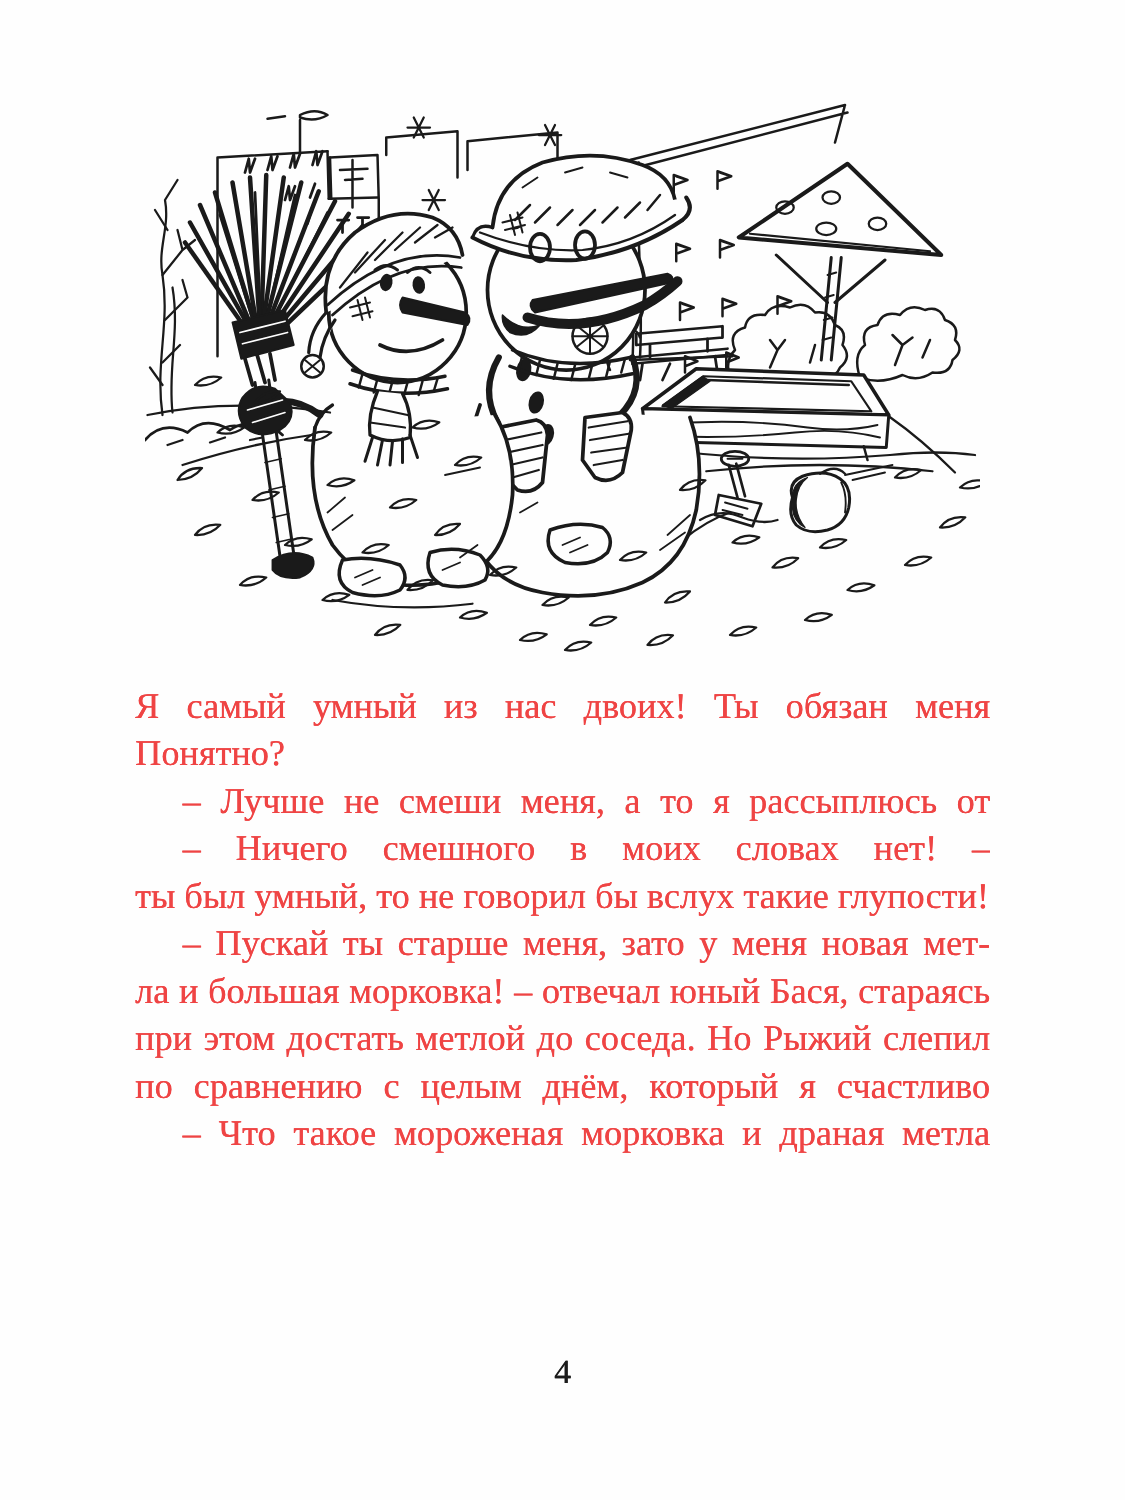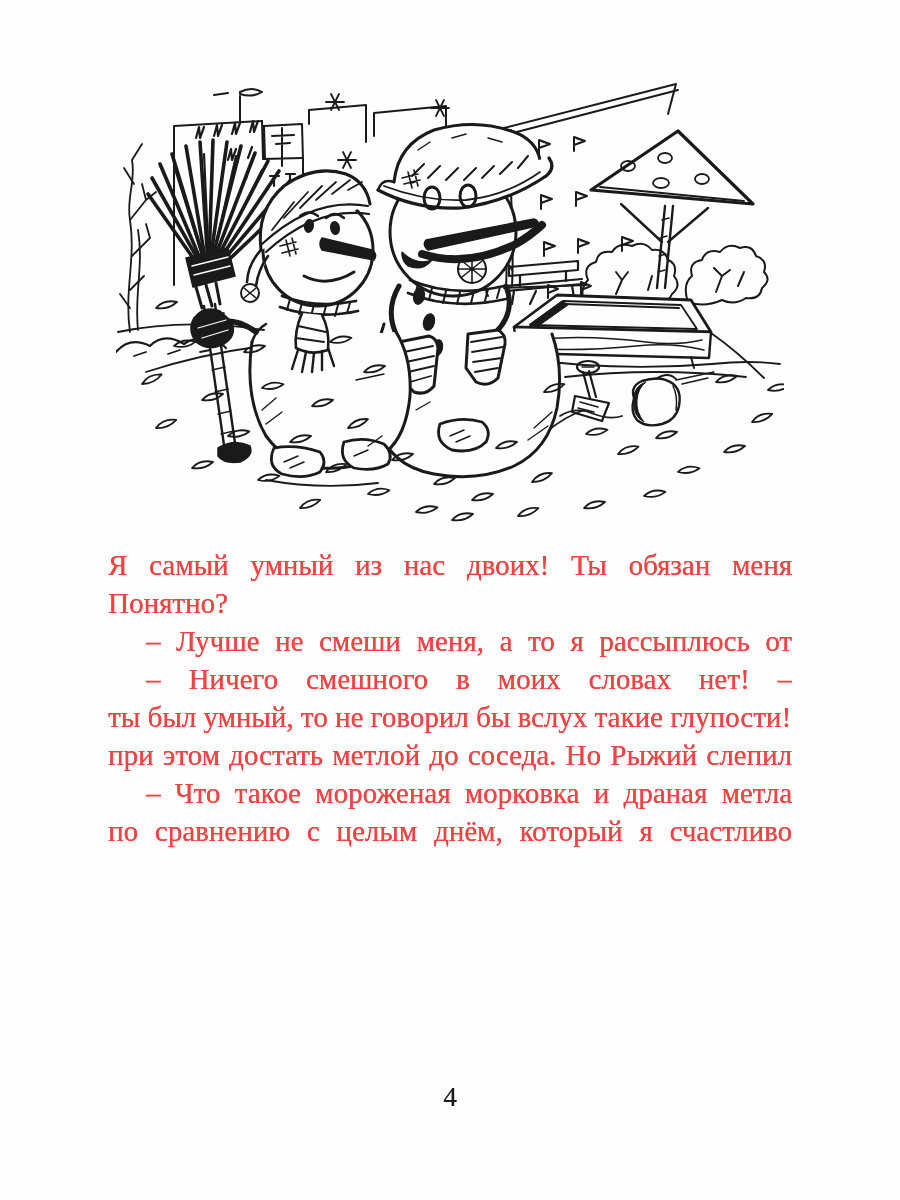--- a/index.html
+++ b/index.html
@@ -328,19 +328,21 @@
       <path d="M240,300 L268,294" stroke-width="1.5"></path>
     </g>
   </svg>
 
   <div id="story-text">
     <div class="line">Я самый умный из нас двоих! Ты обязан меня слушаться!</div>
     <div class="line left">Понятно?</div>
     <div class="line indent">– Лучше не смеши меня, а то я рассыплюсь от смеха,</div>
     <div class="line indent">– Ничего смешного в моих словах нет! – невозмутимо</div>
     <div class="line left">ты был умный, то не говорил бы вслух такие глупости!</div>
+    <div class="line indent">– Пускай ты старше меня, зато у меня новая мет-</div>
+    <div class="line">ла и большая морковка! – отвечал юный Бася, стараясь</div>
     <div class="line">при этом достать метлой до соседа. Но Рыжий слепил их</div>
+    <div class="line">по сравнению с целым днём, который я счастливо прожил</div>
     <div class="line indent">– Что такое мороженая морковка и драная метла</div>
-    <div class="line">по сравнению с целым днём, который я счастливо прожил</div>
   </div>
 
   <div id="page-number">4</div>
 </div>
 
 </body></html>

